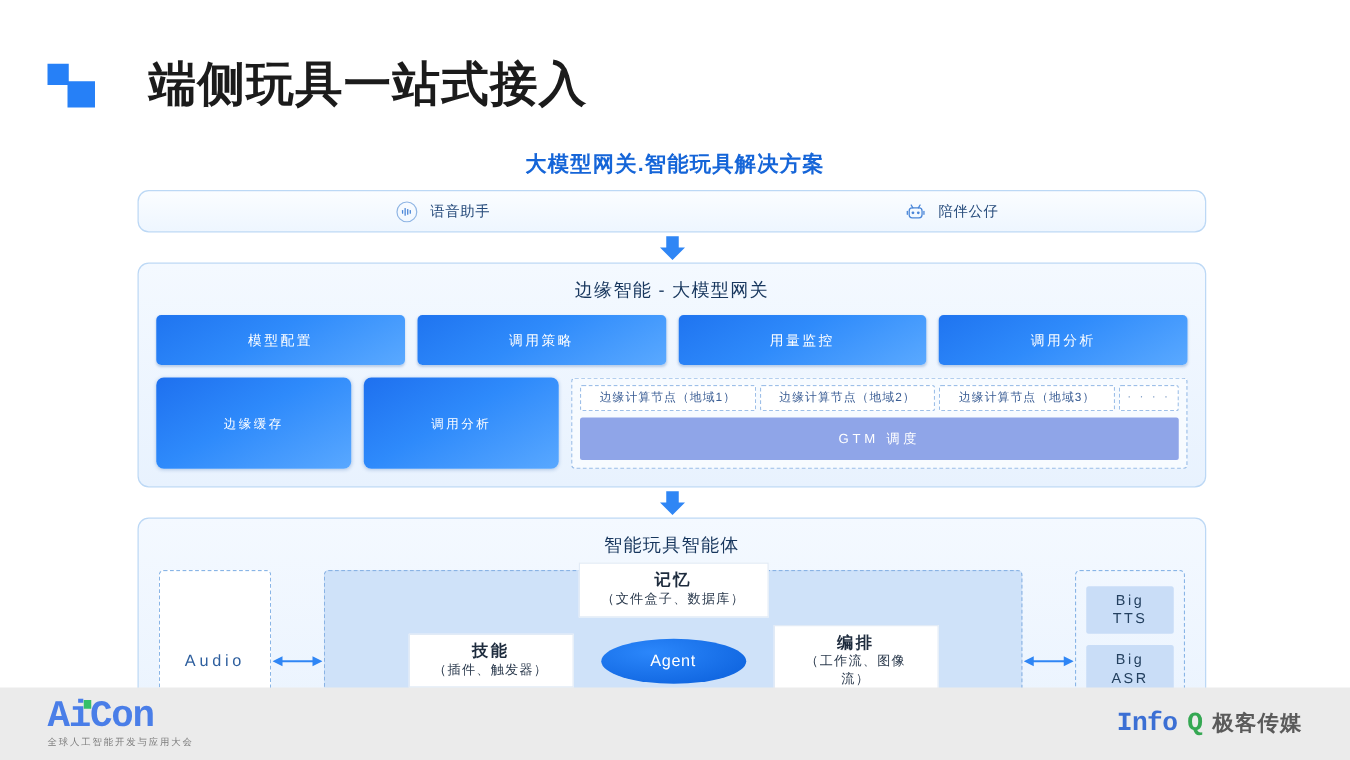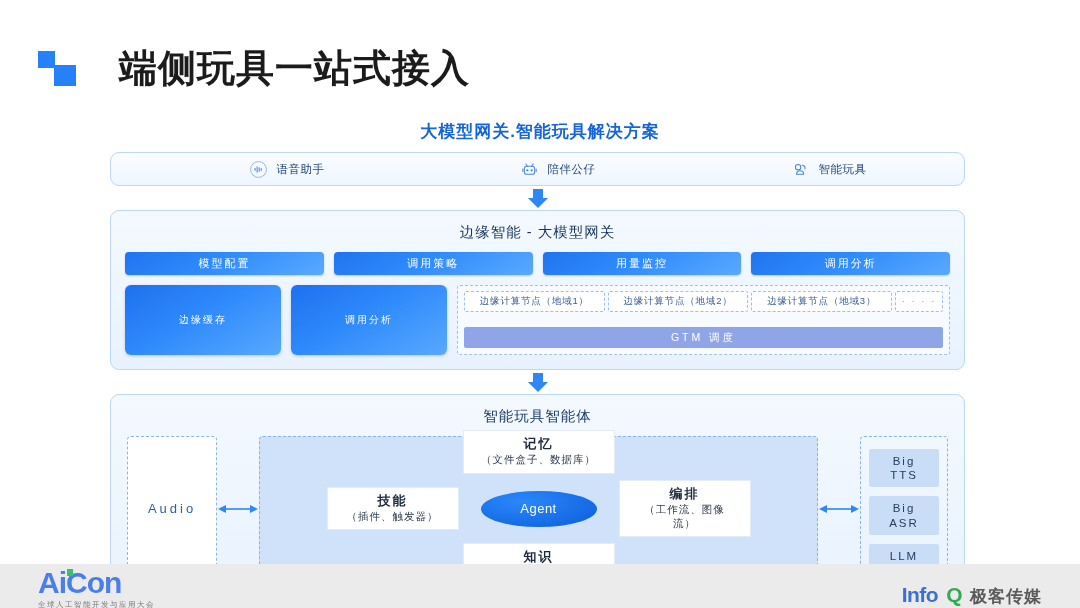--- a/index.html
+++ b/index.html
@@ -127,21 +127,21 @@
     color: #17365d;
     letter-spacing: 1px;
     margin: 2px 0 10px 0;
   }
   .btn-row {
     display: flex;
     gap: 10px;
   }
   .gbtn {
     flex: 1 1 0;
-    height: 23px;
+    height: 40px;
     border-radius: 4px;
     background: linear-gradient(150deg, #1f74f0 0%, #2f8bfb 45%, #5aa9ff 100%);
     color: #ffffff;
     font-size: 11px;
     letter-spacing: 2px;
     display: flex;
     align-items: center;
     justify-content: center;
     box-shadow: 0 1px 2px rgba(20,80,160,.25);
   }
@@ -192,22 +192,22 @@
     padding: 3px 2px;
     white-space: nowrap;
     overflow: hidden;
   }
   .node.ellipsis {
     flex: 0 0 42px;
     color: #7b9ac4;
     letter-spacing: 2px;
   }
   .gtm {
-    margin-top: 15px;
-    height: 21px;
+    margin-top: 5px;
+    height: 34px;
     border-radius: 2px;
     background: #8fa5e8;
     color: #ffffff;
     font-size: 10.5px;
     letter-spacing: 3px;
     display: flex;
     align-items: center;
     justify-content: center;
   }
 
@@ -323,27 +323,28 @@
     text-align: center;
     line-height: 1.25;
     padding: 5px 2px;
   }
 
   
   .footer {
     position: absolute;
     left: 0; bottom: 0;
     width: 1080px;
-    height: 44px;
+    height: 58px;
     background: #ebebeb;
     display: flex;
-    align-items: flex-end;
+    align-items: center;
     justify-content: space-between;
     padding: 0 38px;
     box-sizing: border-box;
+    font-family: Liberation Mono, monospace;
   }
   .logo-aicon {
     display: flex;
     flex-direction: column;
     align-items: flex-start;
     line-height: 1;
   }
   .aicon-word {
     font-size: 30px;
     font-weight: bold;
@@ -409,29 +410,20 @@
         <circle cx="9.3" cy="13" r="1.4" fill="#4a86d8"></circle>
         <circle cx="14.7" cy="13" r="1.4" fill="#4a86d8"></circle>
         <line x1="7.5" y1="5" x2="9.2" y2="8" stroke="#4a86d8" stroke-width="1.3" stroke-linecap="round"></line>
         <line x1="16.5" y1="5" x2="14.8" y2="8" stroke="#4a86d8" stroke-width="1.3" stroke-linecap="round"></line>
         <line x1="3.6" y1="11.5" x2="3.6" y2="14.5" stroke="#4a86d8" stroke-width="1.3" stroke-linecap="round"></line>
         <line x1="20.4" y1="11.5" x2="20.4" y2="14.5" stroke="#4a86d8" stroke-width="1.3" stroke-linecap="round"></line>
       </svg>
       <span class="p-label">陪伴公仔</span>
     </div>
 
-    <div class="persona">
-      <svg class="ico" viewBox="0 0 24 24">
-        <circle cx="9" cy="9" r="3.4" fill="none" stroke="#4a86d8" stroke-width="1.3"></circle>
-        <path d="M7 18 a4.5 4.5 0 0 1 9 0" fill="none" stroke="#4a86d8" stroke-width="1.3"></path>
-        <path d="M14.5 6.5 c2.4 .6 3.6 2.6 3.2 4.8" fill="none" stroke="#4a86d8" stroke-width="1.3" stroke-linecap="round"></path>
-        <line x1="7" y1="18" x2="16" y2="18" stroke="#4a86d8" stroke-width="1.3" stroke-linecap="round"></line>
-      </svg>
-      <span class="p-label">智能玩具</span>
-    </div>
   </div>
 
   <div class="v-arrow">
     <svg width="22" height="22" viewBox="0 0 22 22">
       <polygon points="6,2 16,2 16,11 21,11 11,21 1,11 6,11" fill="#2f86f5"></polygon>
     </svg>
   </div>
 
   <div class="panel gateway">
     <div class="panel-title">边缘智能 - 大模型网关</div>

